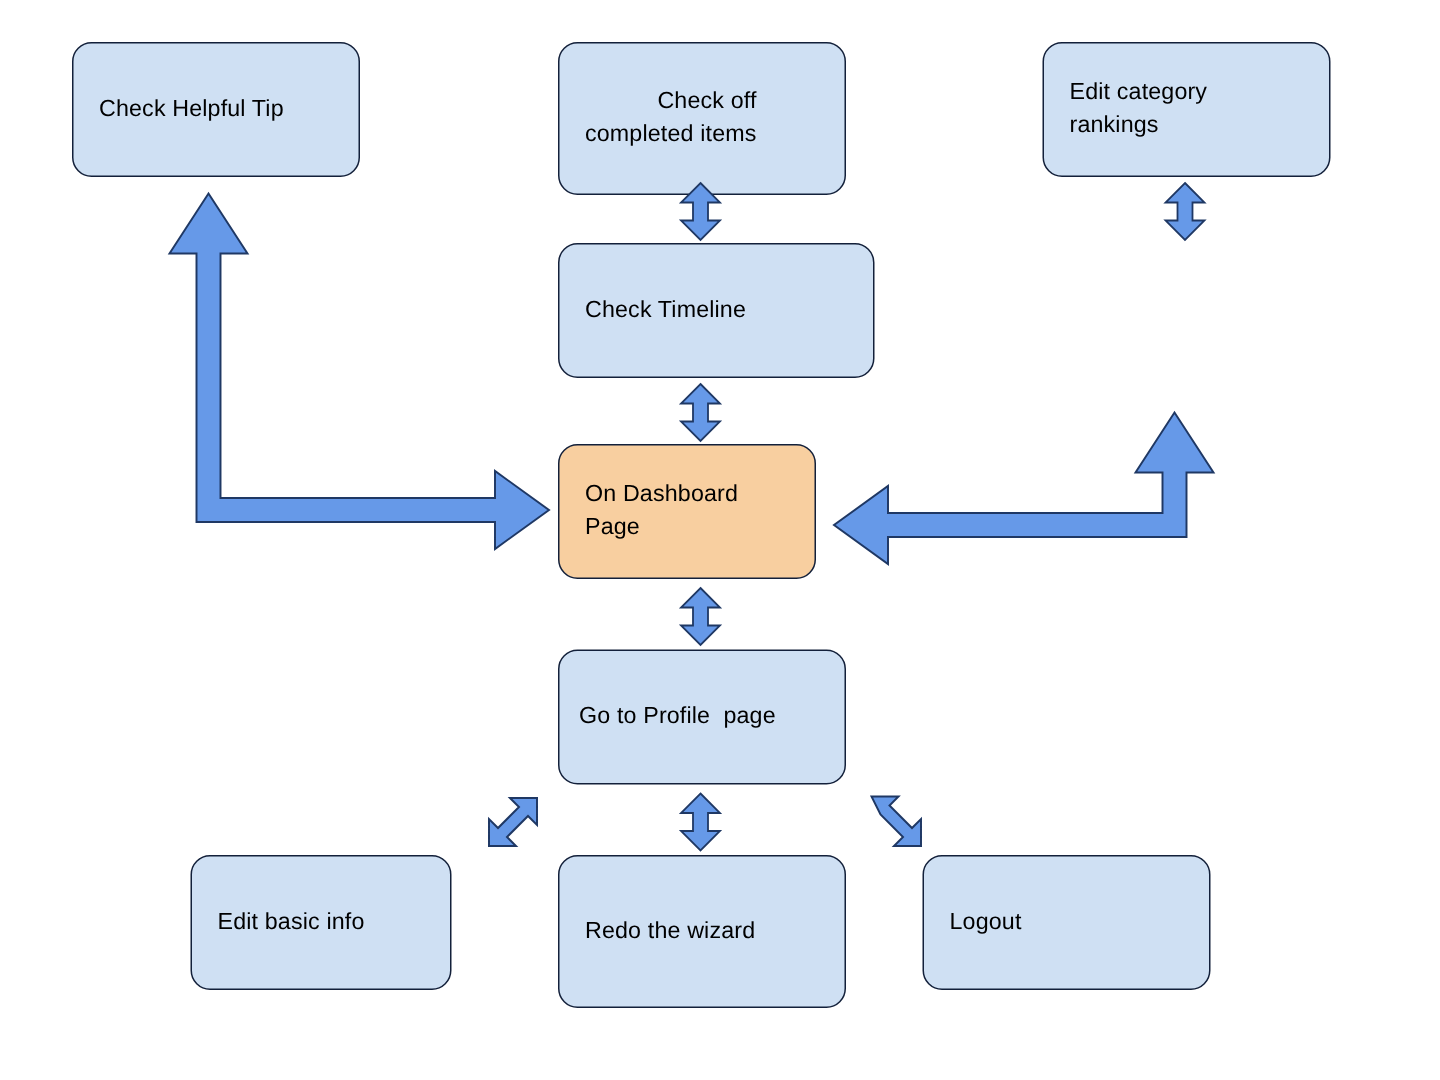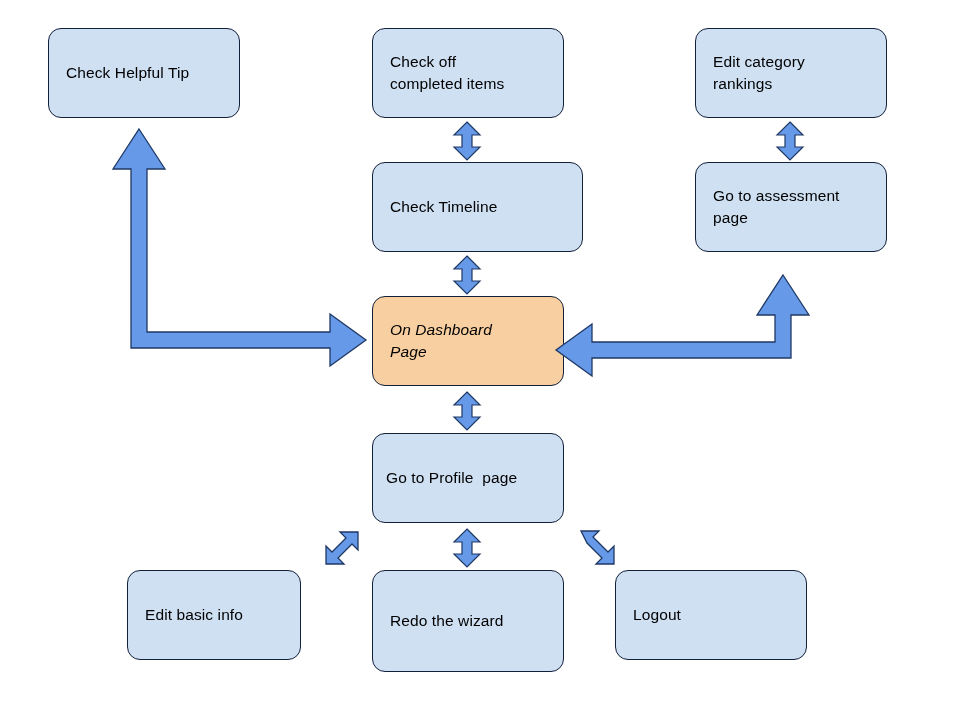--- a/index.html
+++ b/index.html
@@ -47,32 +47,30 @@
     overflow: visible;
   }
 </style>
 </head>
 <body>
 
 <div id="canvas">
 
   <div class="node blue" style="left:48px; top:28px; width:192px; height:90px;text-align:center;">Check Helpful Tip</div>
 
-  <div class="node blue" style="left:372px; top:28px; width:192px; height:90px;">Check off
+  <div class="node blue" style="left:372px; top:28px; width:192px; height:102px;text-align:right;">Check off
 completed items</div>
 
   <div class="node blue" style="left:695px; top:28px; width:192px; height:90px;">Edit category
 rankings</div>
 
   <div class="node blue" style="left:372px; top:162px; width:211px; height:90px;">Check Timeline</div>
 
-  <div class="node blue" style="left:695px; top:162px; width:192px; height:90px;">Go to assessment
-page</div>
 
-  <div class="node orange" style="left:372px; top:296px; width:192px; height:90px;font-style:italic;">On Dashboard
+  <div class="node orange" style="left:372px; top:296px; width:172px; height:90px;">On Dashboard
 Page</div>
 
   <div class="node blue" style="left:372px; top:433px; width:192px; height:90px;padding-left:13px;">Go to Profile  page</div>
 
   <div class="node blue" style="left:127px; top:570px; width:174px; height:90px;">Edit basic info</div>
 
   <div class="node blue" style="left:372px; top:570px; width:192px; height:102px;">Redo the wizard</div>
 
   <div class="node blue" style="left:615px; top:570px; width:192px; height:90px;">Logout</div>
 

